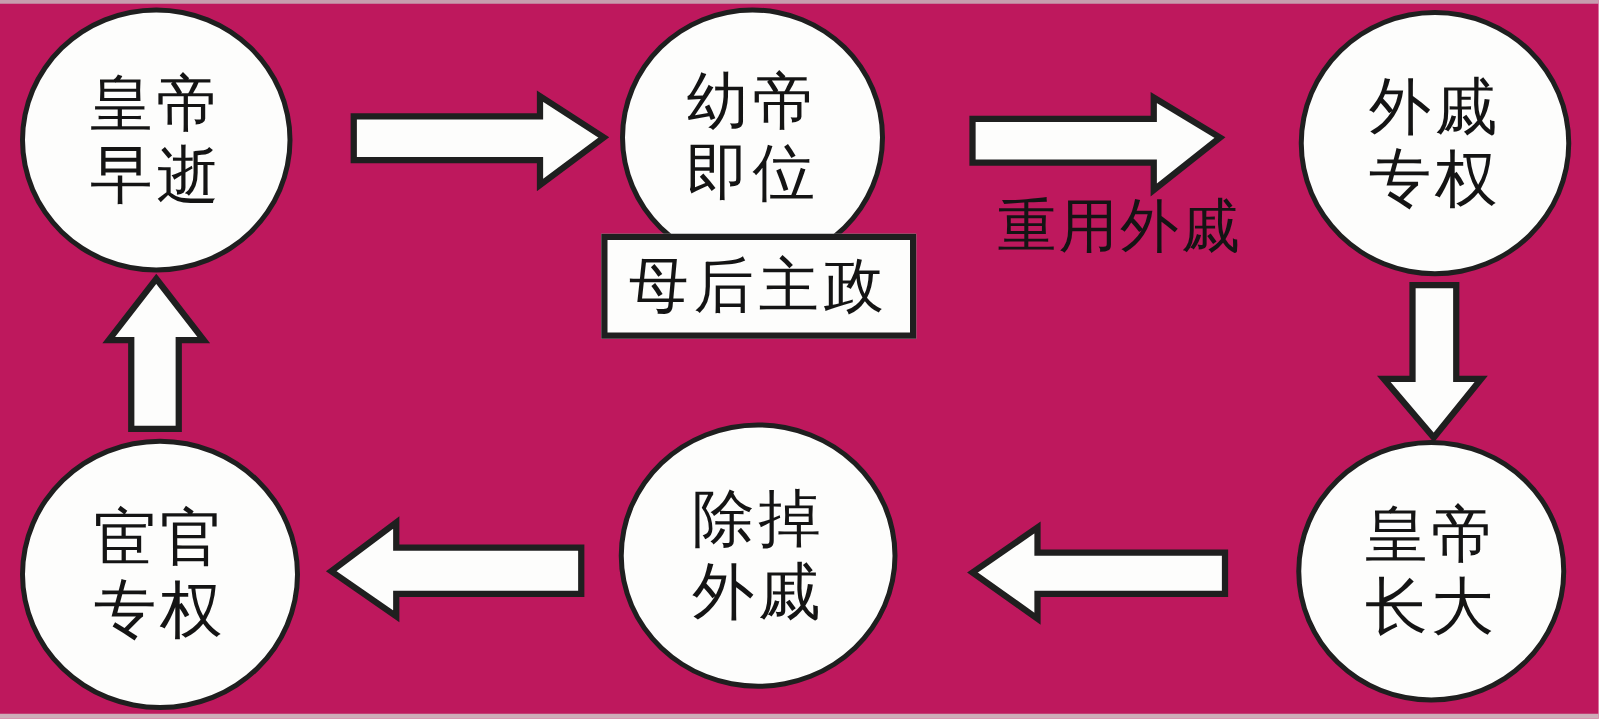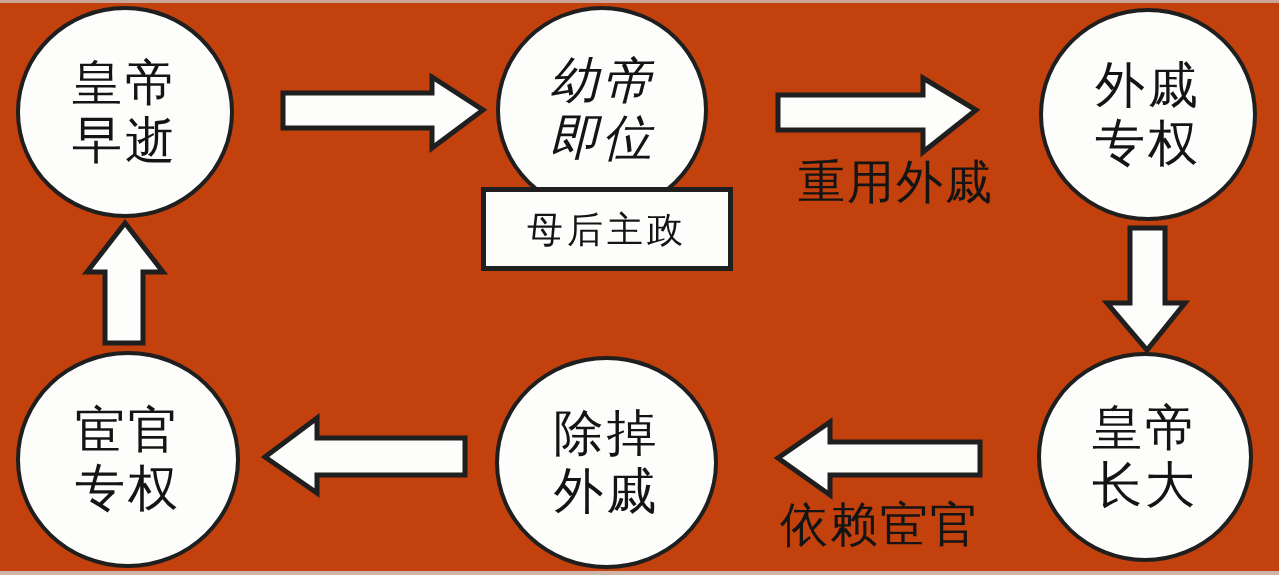--- a/index.html
+++ b/index.html
@@ -1,20 +1,20 @@
 <!DOCTYPE html>
 <html><head>
 <meta charset="utf-8">
 <style>
   html, body { margin: 0; padding: 0; background: #ffffff; }
   .canvas {
     position: relative;
     width: 1279px;
     height: 575px;
-    background: #c2410c;
+    background: #be185d;
     overflow: hidden;
     font-family: "Liberation Serif", serif;
   }
   .strip { position: absolute; left: 0; width: 1279px; }
   .strip.top { top: 0; height: 3px; background: #c9c9c9; opacity: .75; }
   .strip.bottom { top: 571px; height: 4px; background: #d2d2d0; opacity: .8; }
   .node {
     position: absolute;
     box-sizing: border-box;
     border: 4px solid #1f1f1f;
@@ -37,21 +37,21 @@
     position: absolute;
     box-sizing: border-box;
     border: 5px solid #1f1f1f;
     background: #fdfdfc;
     display: flex;
     align-items: center;
     justify-content: center;
     z-index: 3;
   }
   .abox-label {
-    font-size: 36px;
+    font-size: 48px;
     color: #141414;
     letter-spacing: 4px;
     line-height: 1;
     padding-top: 2px;
   }
   svg.arrow { position: absolute; overflow: visible; z-index: 2; }
   svg.arrow polygon {
     fill: #fdfdfc;
     stroke: #1f1f1f;
     stroke-width: 5;
@@ -73,36 +73,36 @@
 <div class="canvas">
 
   <div class="strip top"></div>
   <div class="strip bottom"></div>
 
   <div class="node" style="left:16px; top:6px; width:218px; height:212px;">
     <span class="node-label">皇帝
 早逝</span>
   </div>
 
-  <div class="node" style="left:496px; top:6px; width:212px; height:208px;font-style:italic;">
+  <div class="node" style="left:496px; top:6px; width:212px; height:208px;">
     <span class="node-label">幼帝
 即位</span>
   </div>
 
   <div class="node" style="left:1039px; top:8px; width:218px; height:213px;">
     <span class="node-label">外戚
 专权</span>
   </div>
 
   <div class="node" style="left:1037px; top:352px; width:216px; height:210px;">
     <span class="node-label">皇帝
 长大</span>
   </div>
 
-  <div class="node" style="left:495px; top:356px; width:223px; height:213px;">
+  <div class="node" style="left:495px; top:338px; width:223px; height:213px;">
     <span class="node-label">除掉
 外戚</span>
   </div>
 
   <div class="node" style="left:16px; top:351px; width:224px; height:217px;align-items:center;">
     <span class="node-label">宦官
 专权</span>
   </div>
 
   <div class="abox" style="left:481px; top:187px; width:252px; height:84px;">
@@ -128,15 +128,14 @@
   <svg class="arrow" style="left:263px; top:416px;" width="204" height="81" viewBox="0 0 204 81">
     <polygon points="2,41 54,2 54,22 202,22 202,59 54,59 54,77"></polygon>
   </svg>
 
   <svg class="arrow" style="left:85px; top:221px;" width="80" height="124" viewBox="0 0 80 124">
     <polygon points="40,2 78,51 58,51 58,122 20,122 20,51 2,51"></polygon>
   </svg>
 
   <div class="edge-label" style="left:778px; top:159px; width:216px;">重用外戚</div>
 
-  <div class="edge-label" style="left:764px; top:501px; width:216px; font-size:48px;">依赖宦官</div>
 
 </div>
 
 </body></html>

